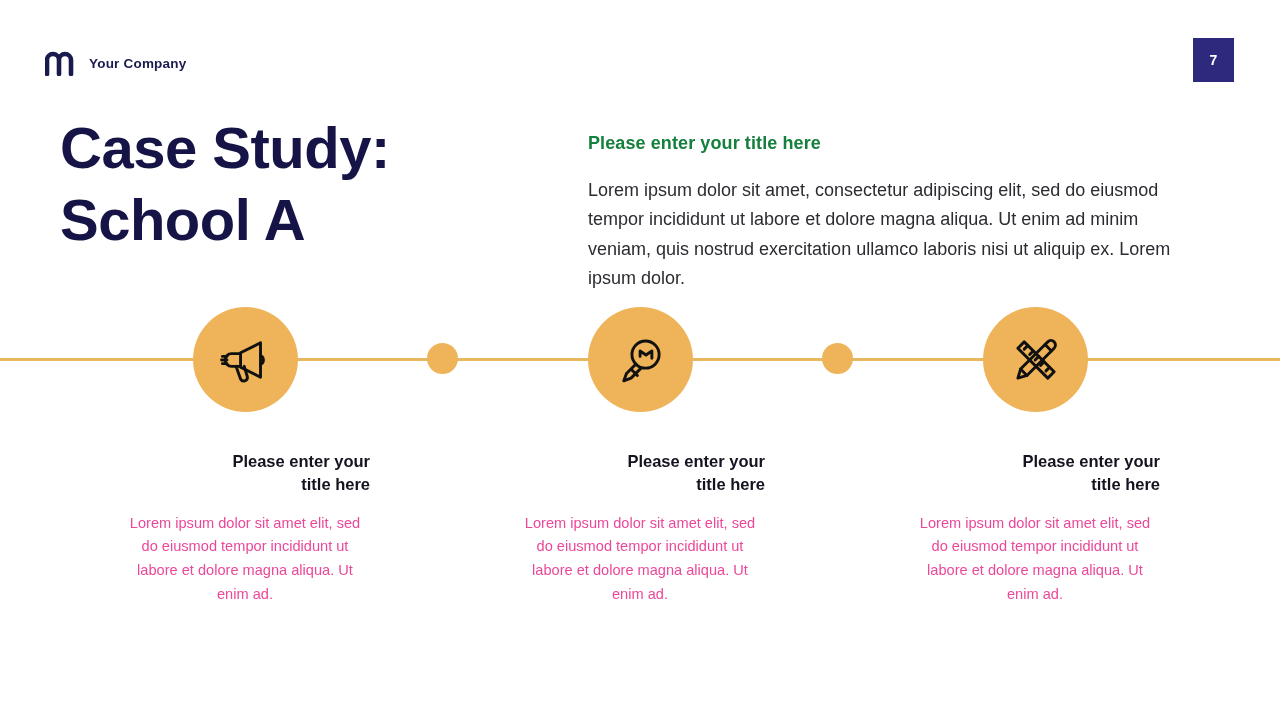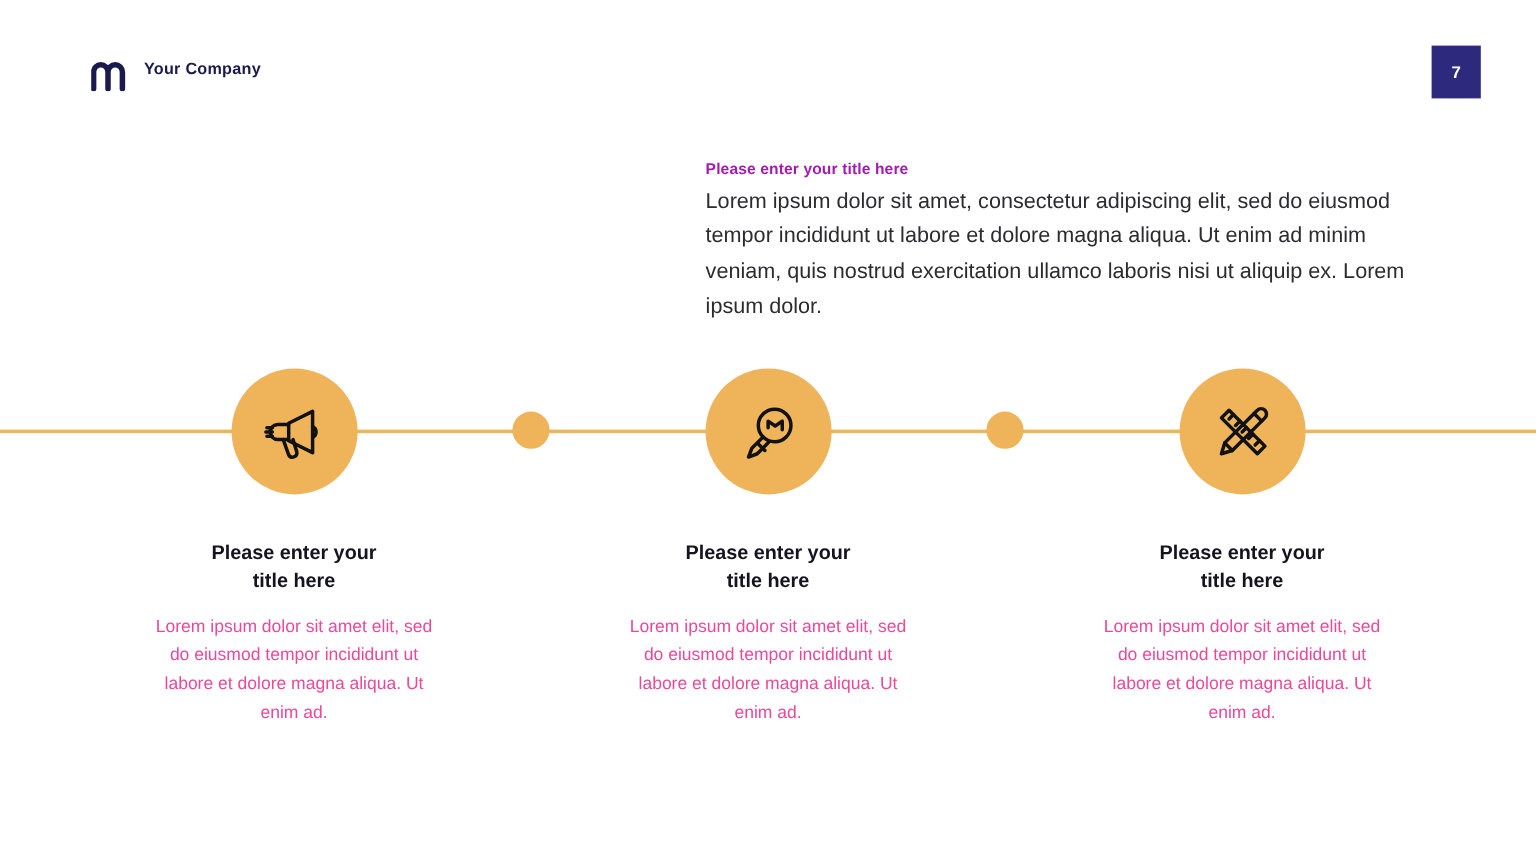--- a/index.html
+++ b/index.html
@@ -15,24 +15,24 @@
   #slide {
     position: relative;
     width: 1280px;
     height: 720px;
     background: #ffffff;
   }
 
   
   #brand {
     position: absolute;
-    left: 76px;
+    left: 45px;
     top: 50px;
     display: flex;
-    align-items: flex-start;
+    align-items: center;
     gap: 14px;
   }
   #brand-logo { width: 30px; height: 26px; display:block; }
   #brand-name {
     font-size: 13.5px;
     font-weight: bold;
     color: #1b1a4e;
     letter-spacing: .2px;
     white-space: nowrap;
   }
@@ -69,24 +69,24 @@
   #headline .ln { display:block; }
 
   
   #intro {
     position: absolute;
     left: 588px;
     top: 133px;
     width: 612px;
   }
   #intro-title {
-    font-size: 13px;
-    font-weight: bold;
-    color: #a21caf;
-    margin-bottom: 5px;
+    font-size: 18px;
+    font-weight: bold;
+    color: #15803d;
+    margin-bottom: 22px;
     letter-spacing: .1px;
   }
   #intro-body {
     font-size: 18px;
     line-height: 1.63;
     color: #2b2b31;
   }
 
   
   #timeline-line {
@@ -136,20 +136,21 @@
   #col-1 { left: 120px; }
   #col-2 { left: 515px; }
   #col-3 { left: 910px; }
 
   .col-title {
     font-size: 16.5px;
     font-weight: bold;
     color: #15131f;
     line-height: 1.38;
     margin-bottom: 16px;
+    text-align: right;
   }
   .col-body {
     font-size: 14.6px;
     line-height: 1.64;
     color: #ec4899;
   }
 </style>
 </head>
 <body>
 
@@ -161,20 +162,24 @@
         <path d="M2 24 L2 10 A6 6 0 0 1 14 10 L14 24 L14 10 A6 6 0 0 1 26 10 L26 24" fill="none" stroke="#1b1a4e" stroke-width="4.6" stroke-linecap="round" stroke-linejoin="round"></path>
       </svg>
     </span>
     <span id="brand-name">Your Company</span>
   </div>
 
   <div id="page-badge">
     <span id="page-badge-num">7</span>
   </div>
 
+  <h1 id="headline">
+    <span class="ln">Case Study:</span>
+    <span class="ln">School A</span>
+  </h1>
 
   <div id="intro">
     <div id="intro-title">Please enter your title here</div>
     <p id="intro-body">Lorem ipsum dolor sit amet, consectetur adipiscing elit, sed do eiusmod tempor incididunt ut labore et dolore magna aliqua. Ut enim ad minim veniam, quis nostrud exercitation ullamco laboris nisi ut aliquip ex. Lorem ipsum dolor.</p>
   </div>
 
   <div id="timeline-line"></div>
 
   <div class="node" id="node-1">
     <span>

